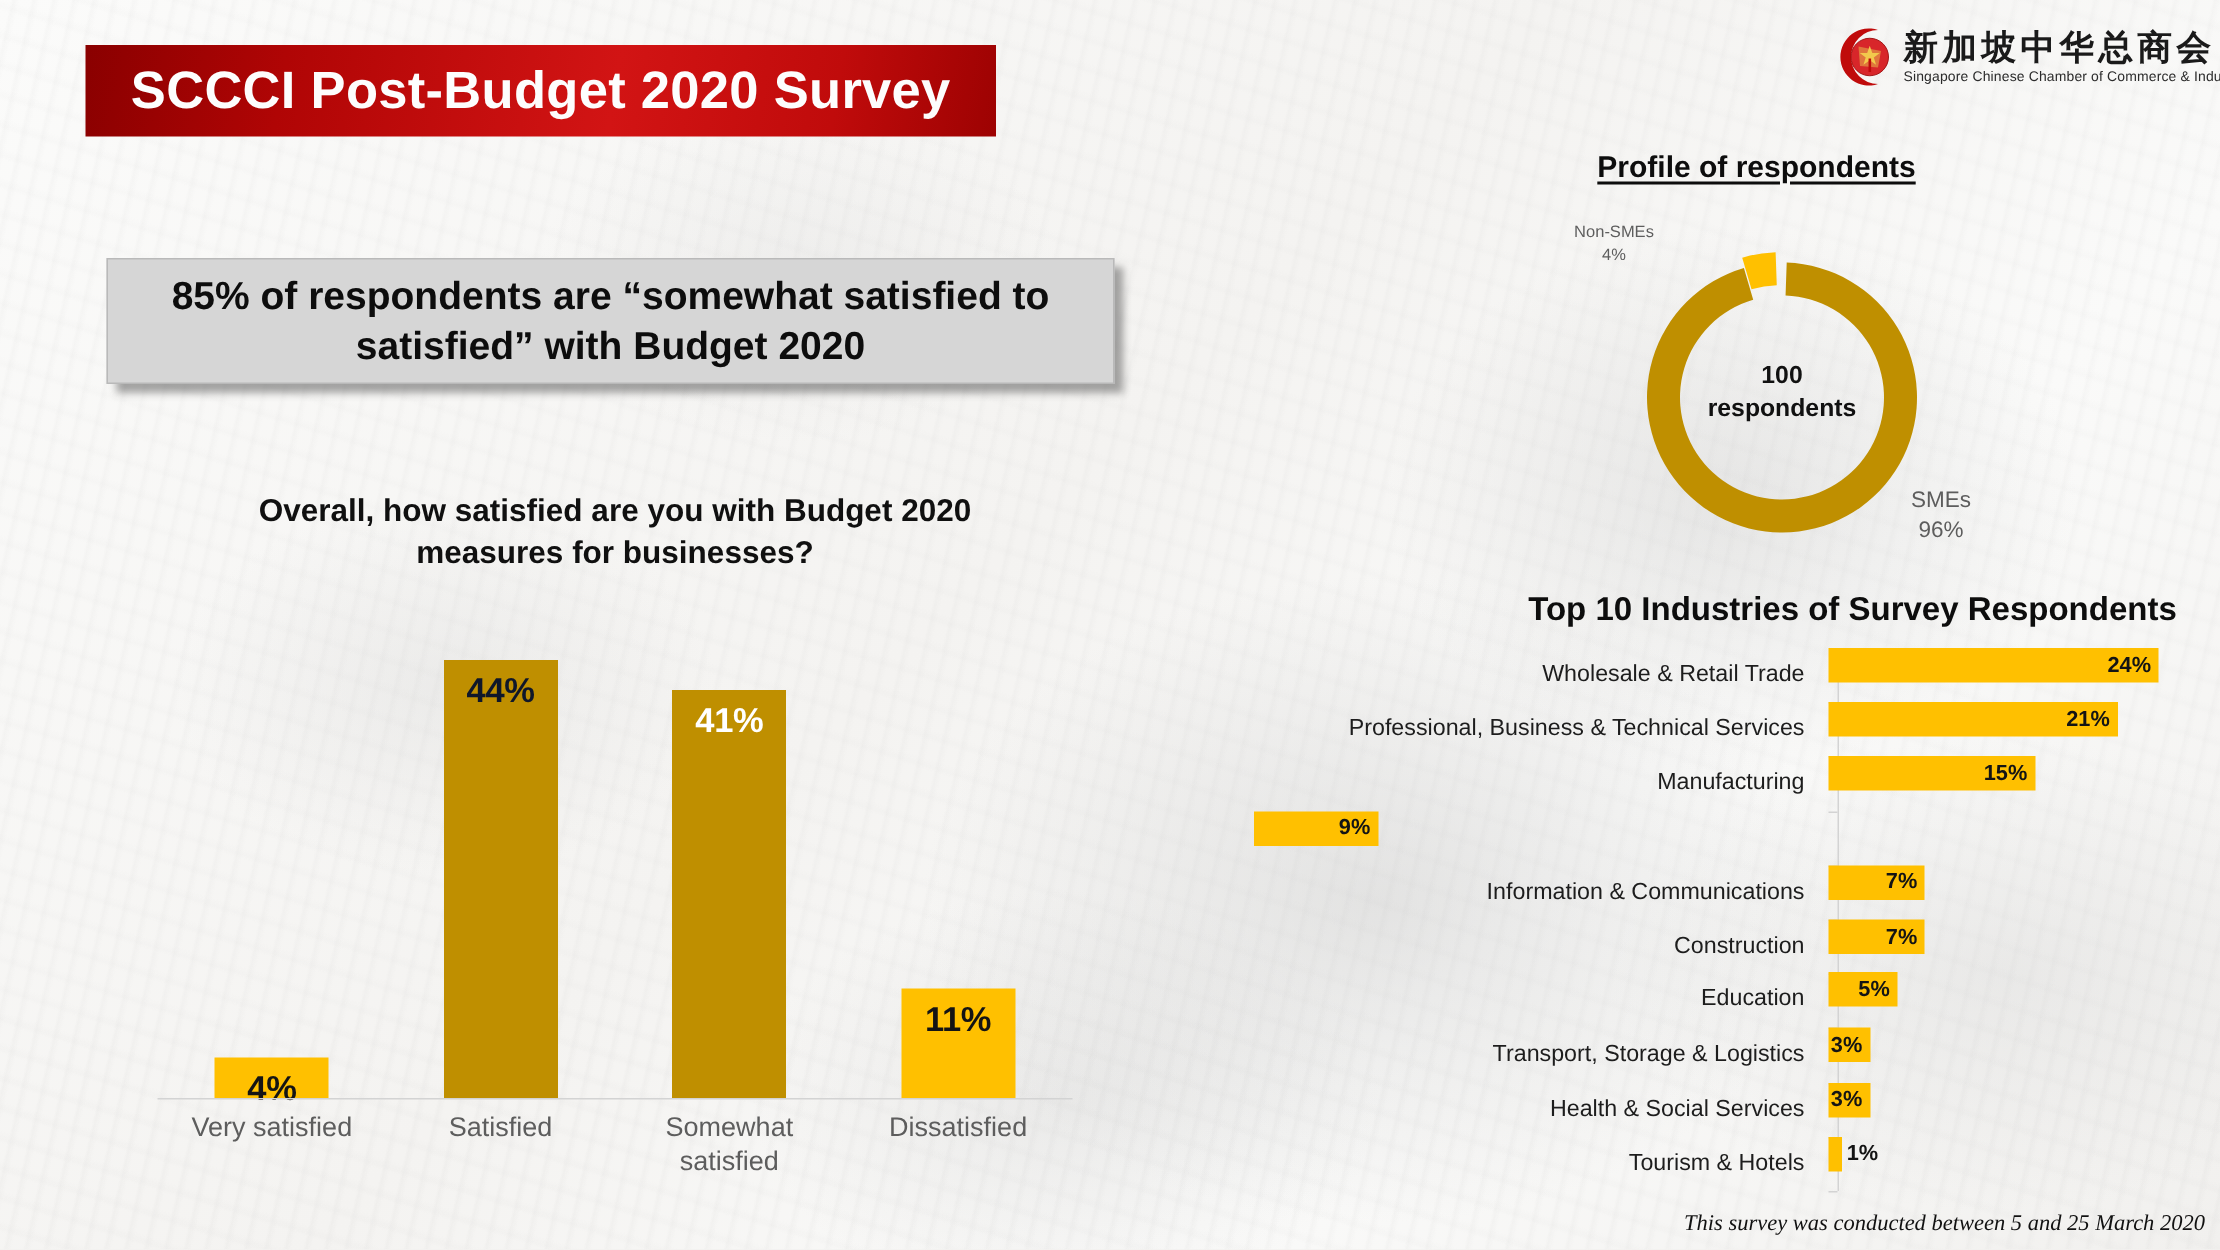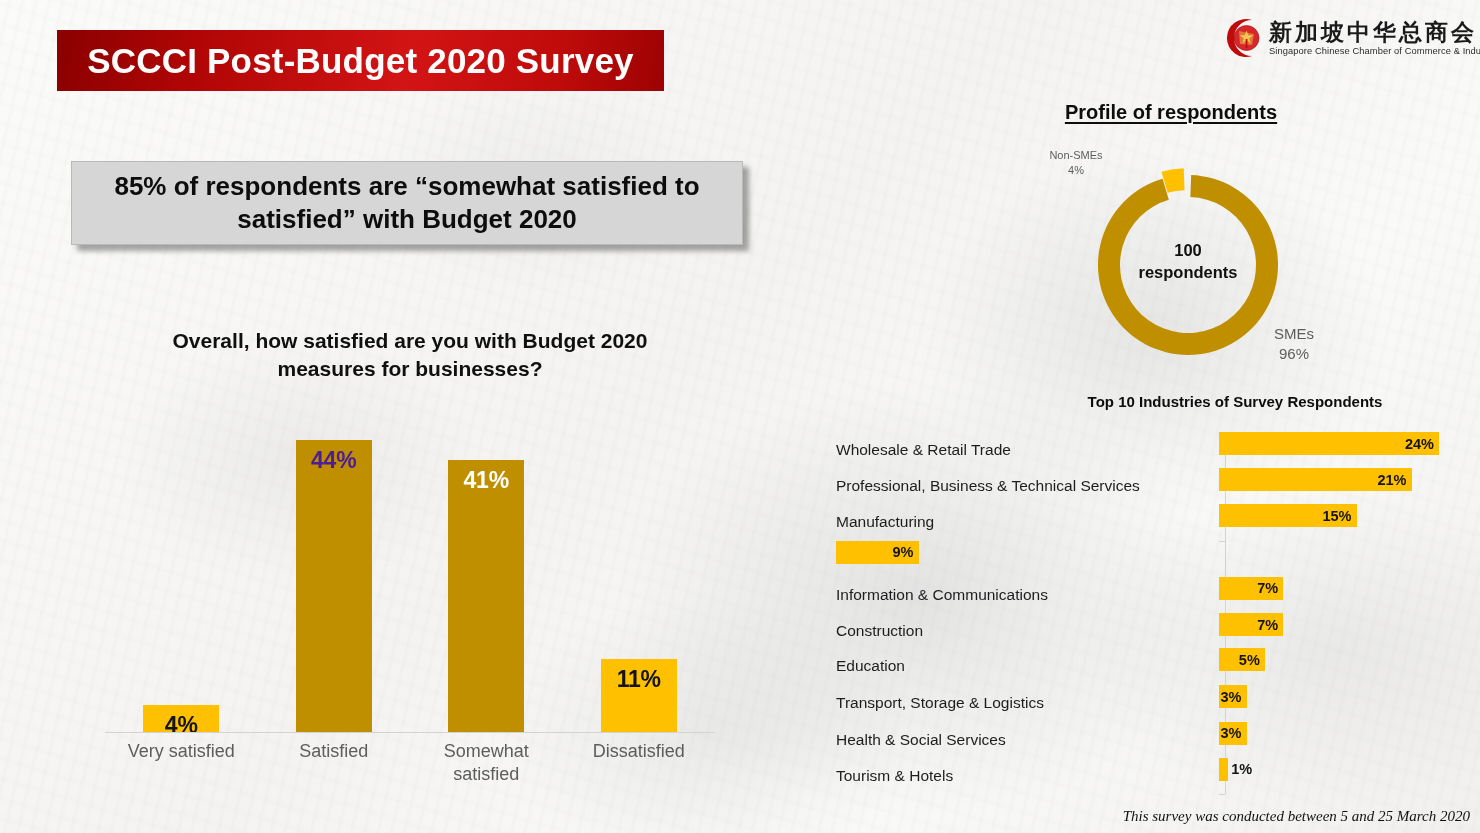--- a/index.html
+++ b/index.html
@@ -92,21 +92,21 @@
     color: #2b2b2b;
     letter-spacing: 0.1px;
     margin-top: 2px;
     white-space: nowrap;
   }
 
   
   #callout {
     position: absolute;
     left: 71px;
-    top: 161px;
+    top: 172px;
     width: 670px;
     height: 82px;
     background: #d6d6d6;
     border: 1px solid #b9b9b9;
     box-shadow: 6px 6px 5px rgba(60,60,60,0.45);
     display: flex;
     align-items: center;
     justify-content: flex-start;
     text-align: center;
   }
@@ -239,21 +239,21 @@
     line-height: 1.32;
   }
 
   
   #ind-title {
     position: absolute;
     left: 1000px;
     top: 393px;
     width: 470px;
     text-align: center;
-    font-size: 15px;
+    font-size: 22px;
     font-weight: bold;
     color: #0d0d0d;
   }
   #ind-chart {
     position: absolute;
     left: 836px;
     top: 432px;
     width: 616px;
     height: 362px;
   }
@@ -275,21 +275,22 @@
   }
   .ind-tick {
     position: absolute;
     left: 383px;
     width: 6px;
     height: 1px;
     background: #d3d3d3;
   }
   .ind-label {
     width: 383px;
-    padding-right: 30px;
+    text-align: right;
+    padding-right: 16px;
     box-sizing: border-box;
     font-size: 15.5px;
     color: #1d1d1d;
     white-space: nowrap;
   }
   .ind-bar-area {
     position: relative;
     flex: 1;
     height: 100%;
     display: flex;
@@ -365,21 +366,21 @@
 
   <div id="col-chart">
     <div id="col-plot">
         <div class="col-slot" style="left: 0px;">
           <div class="col-bar" style="height: 26.56px; background: rgb(255, 192, 0);">
             <span class="col-val" style="color: rgb(20, 20, 20);">4%</span>
           </div>
         </div>
         <div class="col-slot" style="left: 152.5px;">
           <div class="col-bar" style="height: 292.16px; background: rgb(191, 143, 0);">
-            <span class="col-val" style="color: #4c1d95;">44%</span>
+            <span class="col-val" style="color: #0f172a;">44%</span>
           </div>
         </div>
         <div class="col-slot" style="left: 305px;">
           <div class="col-bar" style="height: 272.24px; background: rgb(191, 143, 0);">
             <span class="col-val" style="color: rgb(255, 255, 255);">41%</span>
           </div>
         </div>
         <div class="col-slot" style="left: 457.5px;">
           <div class="col-bar" style="height: 73.04px; background: rgb(255, 192, 0);">
             <span class="col-val" style="color: rgb(20, 20, 20);">11%</span>

